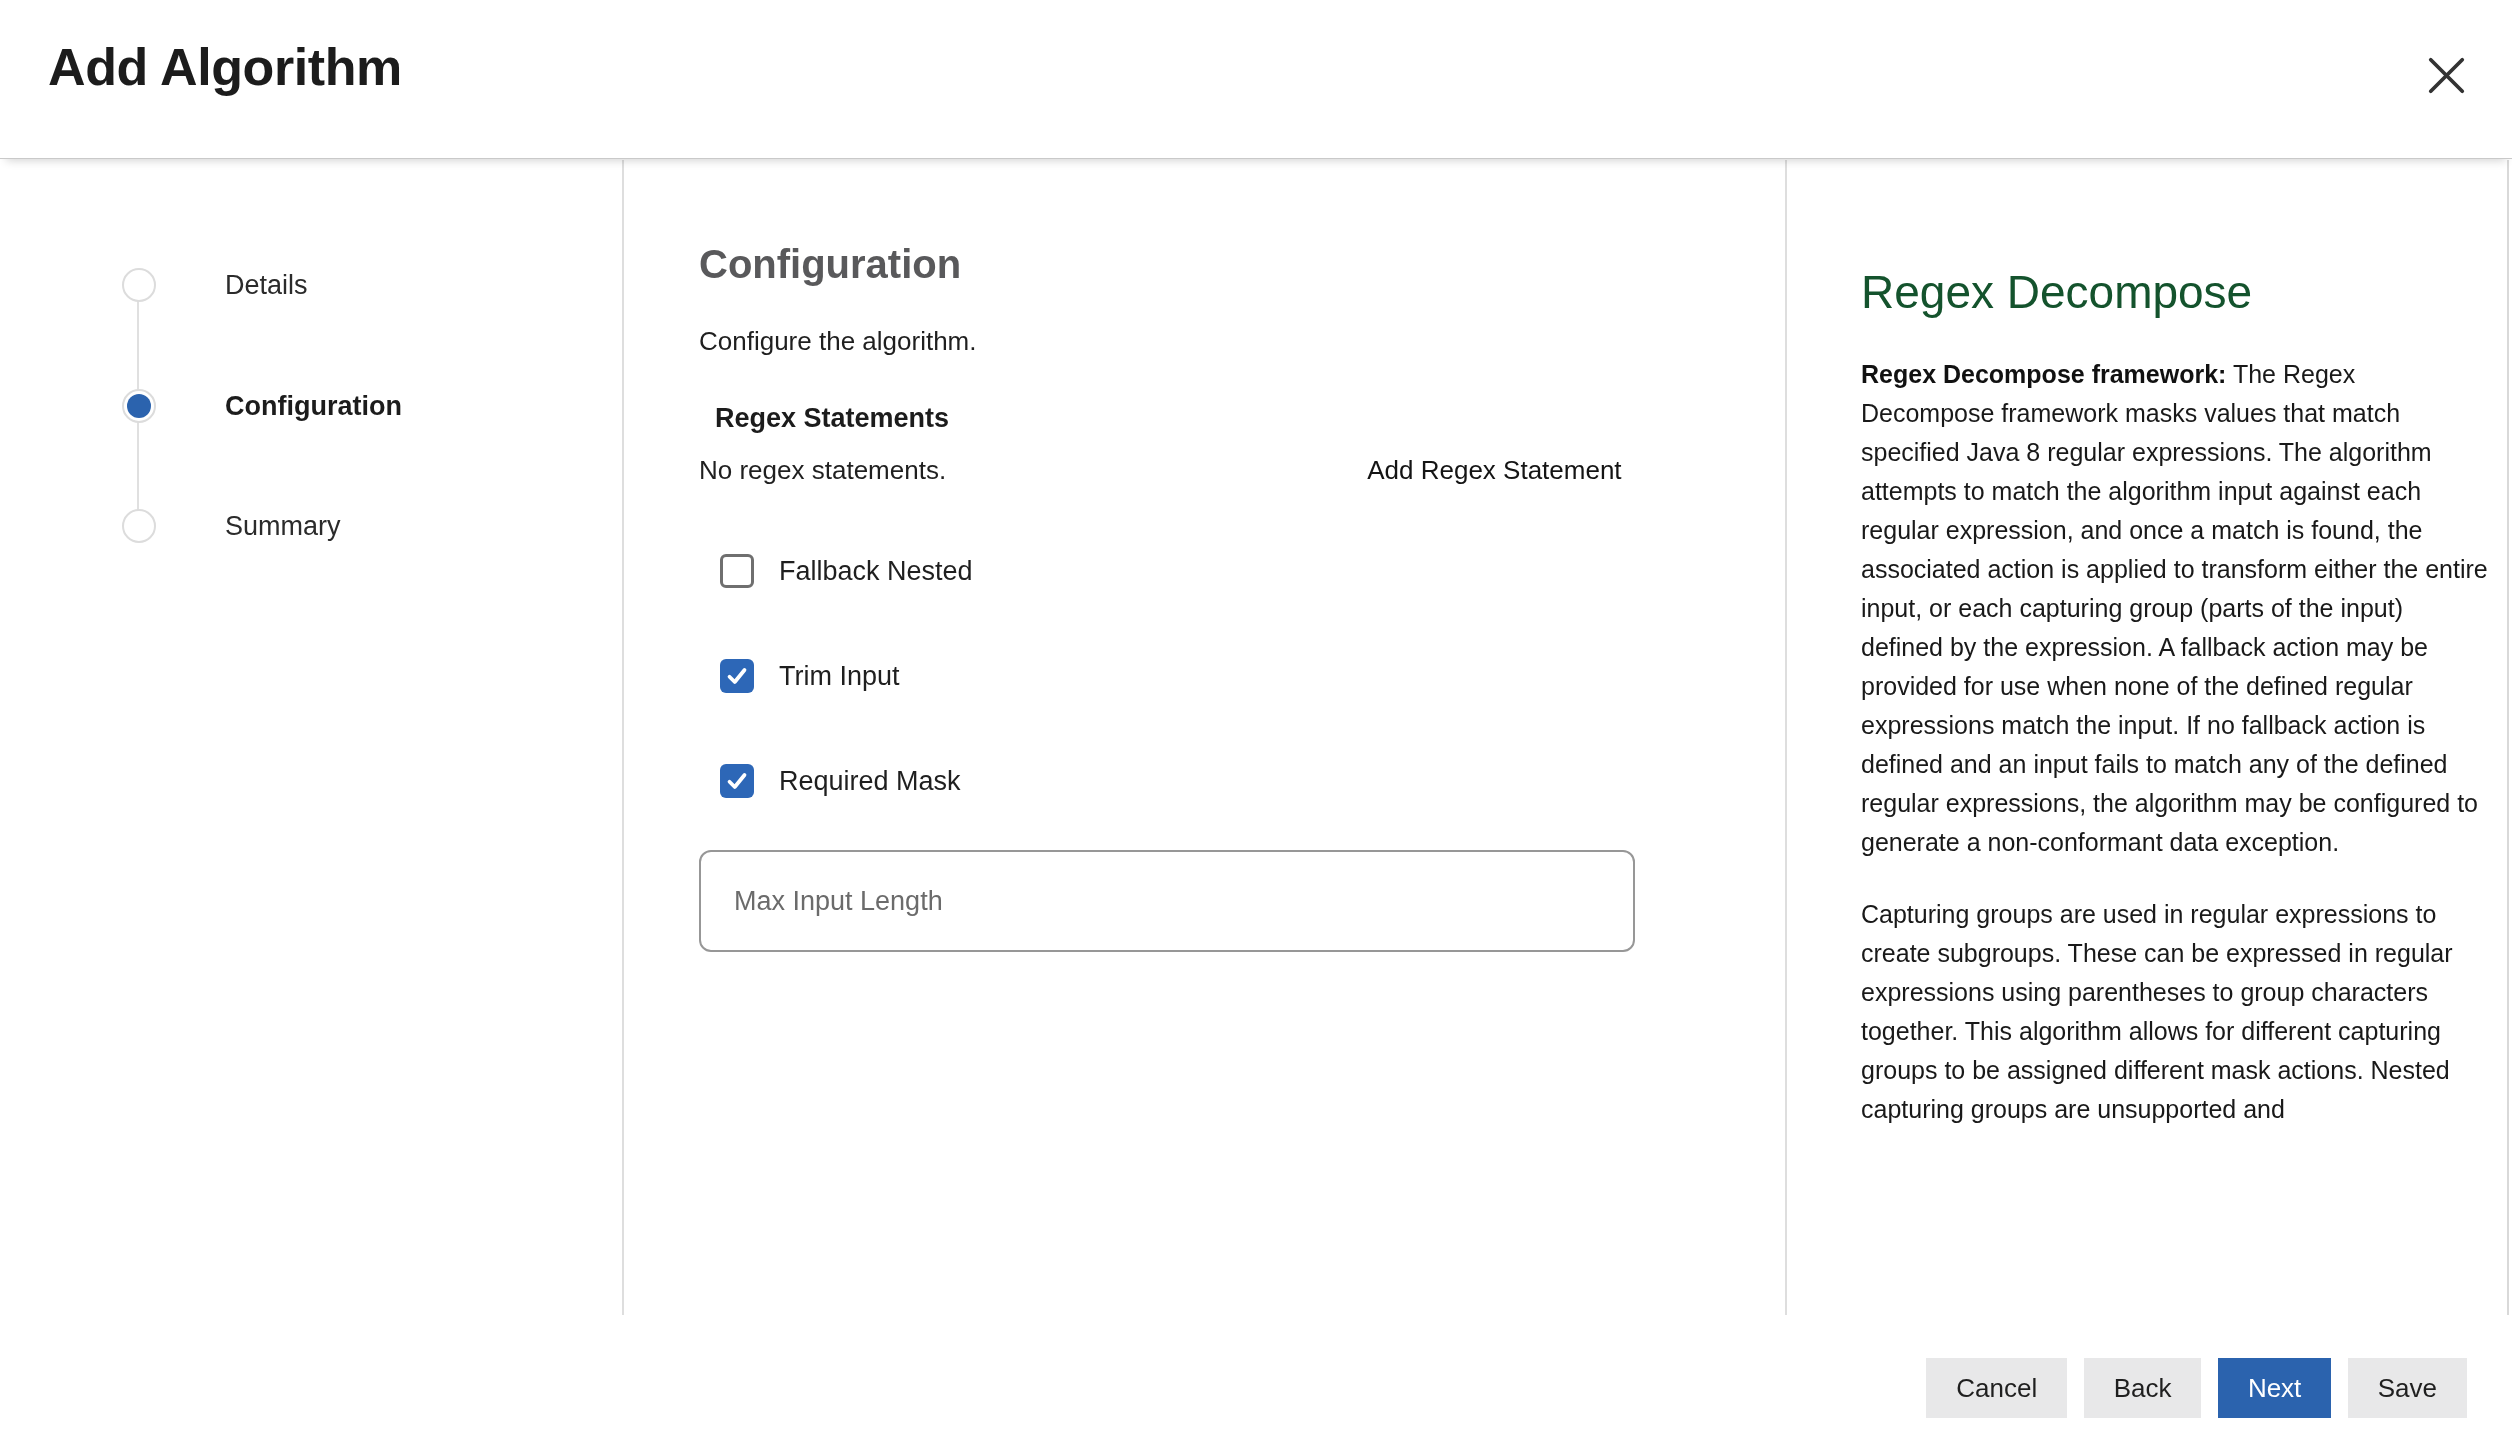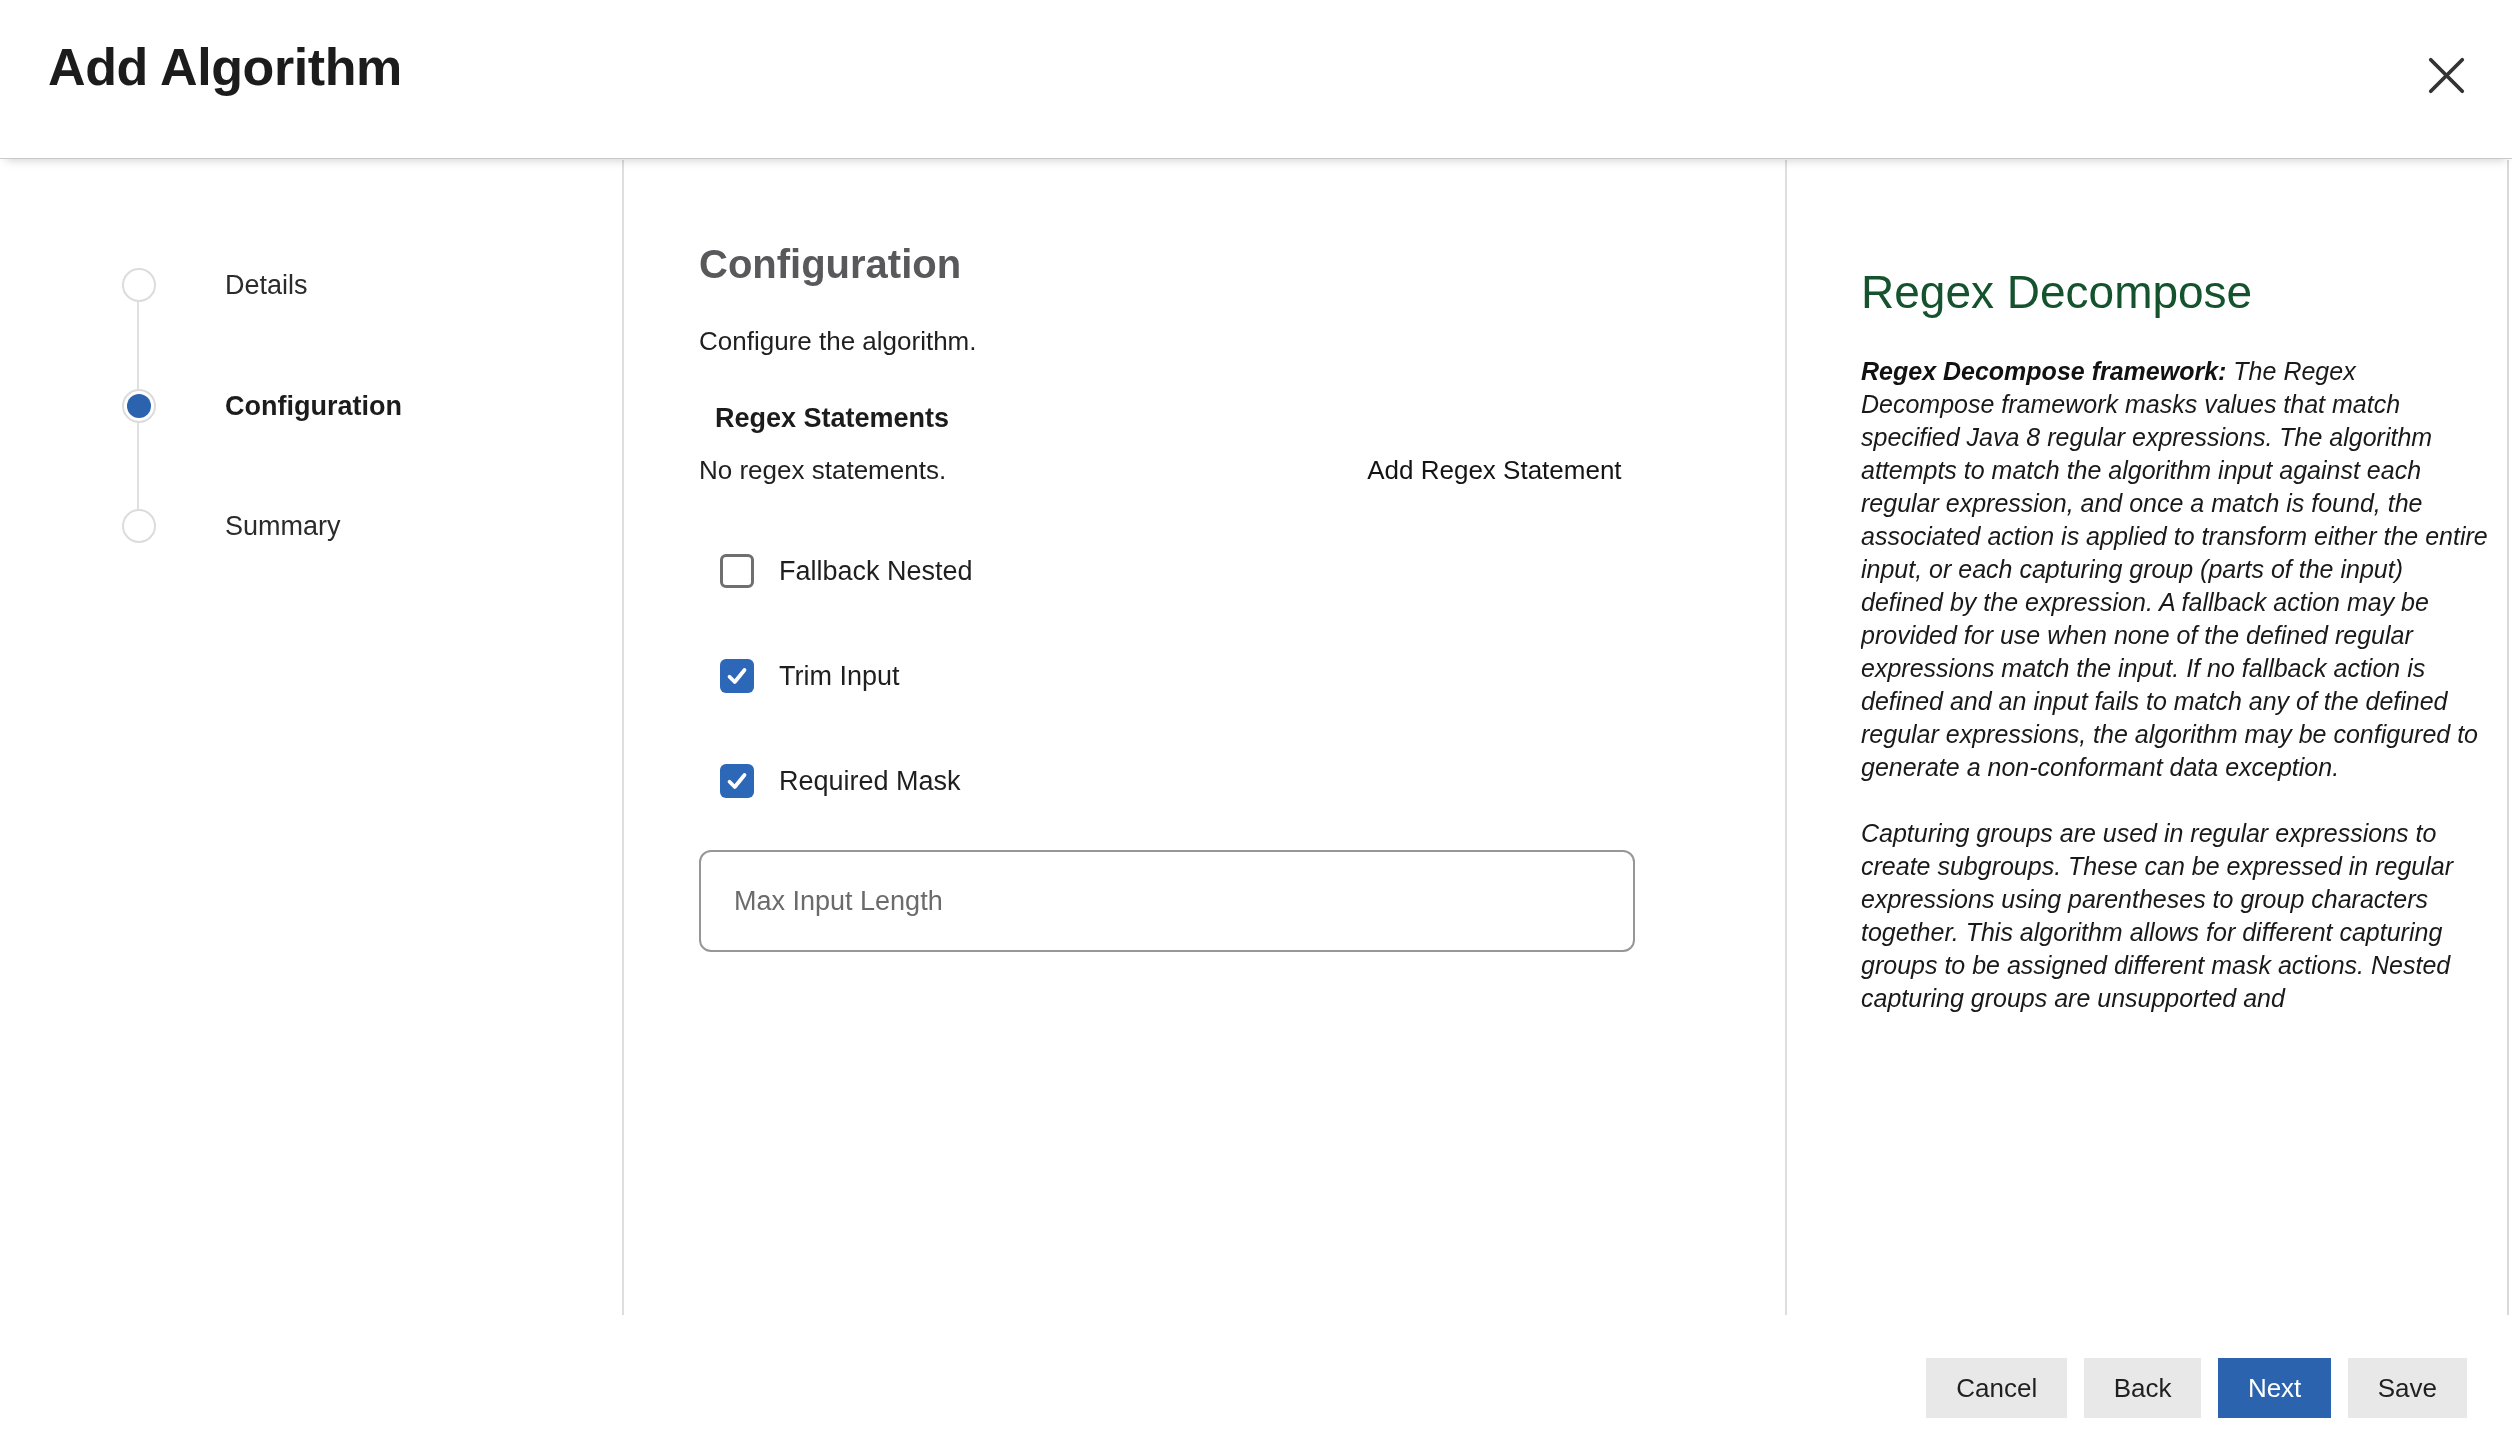--- a/index.html
+++ b/index.html
@@ -107,21 +107,21 @@
   .text-input::placeholder { color:#6b6b6b; opacity:1; }
 
   
   .info-clip {
     position:absolute; left:1861px; top:160px; width:627px; height:1164px;
     overflow:hidden;
   }
   .info-title { margin-top:103px; font-size:46px; font-weight:400; color:#14532d; line-height:58px; }
   .info-section-heading { margin-top:54px; font-size:34px; font-weight:700; color:#58585a; line-height:43px; }
   .info-paragraphs { margin-top:34px; }
-  .info-paragraphs p { font-size:25px; line-height:33px; color:#191919; margin:0 0 33px 0;font-style:italic; }
+  .info-paragraphs p { font-size:25px; line-height:39px; color:#191919; margin:0 0 33px 0; }
   .info-paragraphs p b { font-weight:700; color:#111; }
 
   
   .footer-bar {
     position:absolute; left:0; top:1358px; width:2467px; height:60px;
     display:flex; justify-content:flex-end; align-items:center; gap:16.4px;
   }
   .btn {
     height:60px; padding:0 30px; border:none; border-radius:0;
     font-family:inherit; font-size:26px; color:#1f1f1f;

